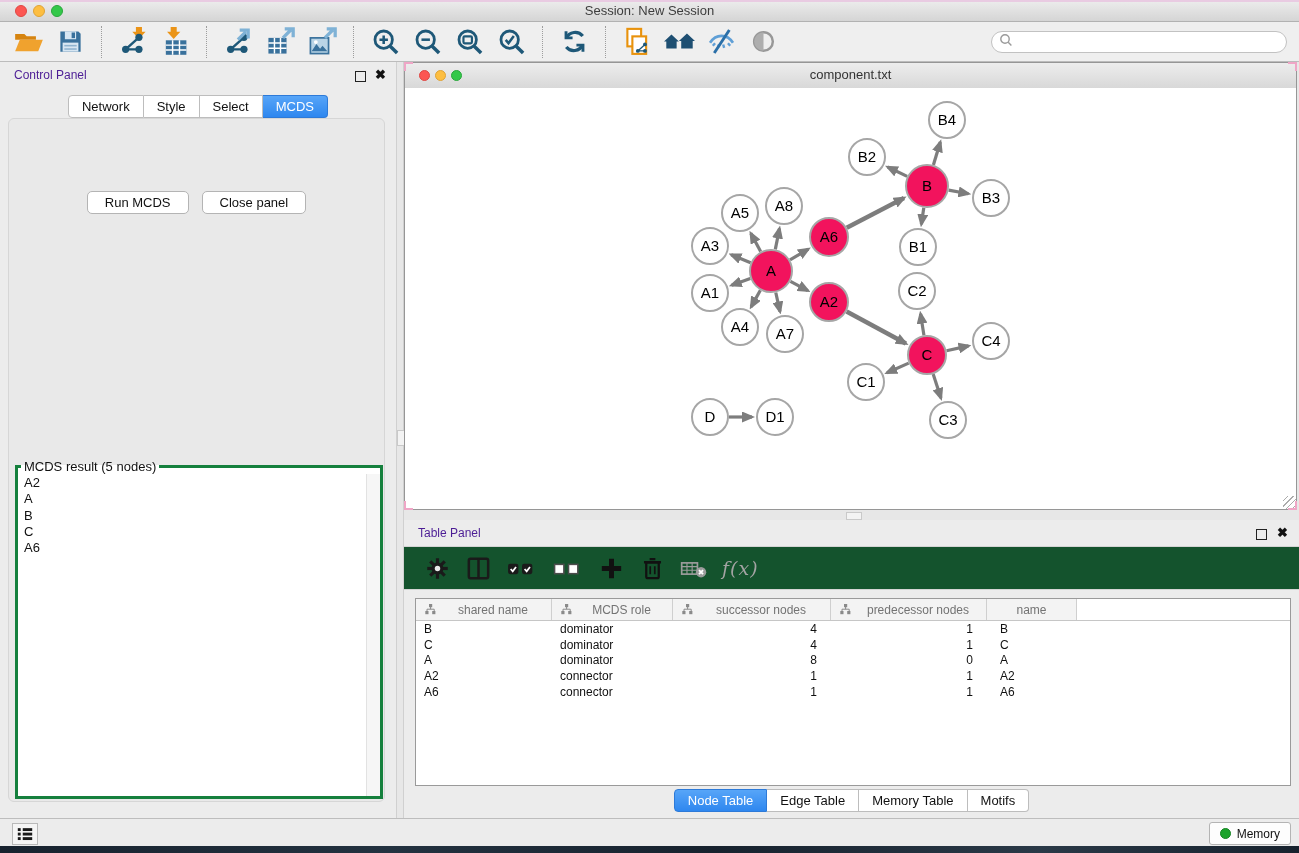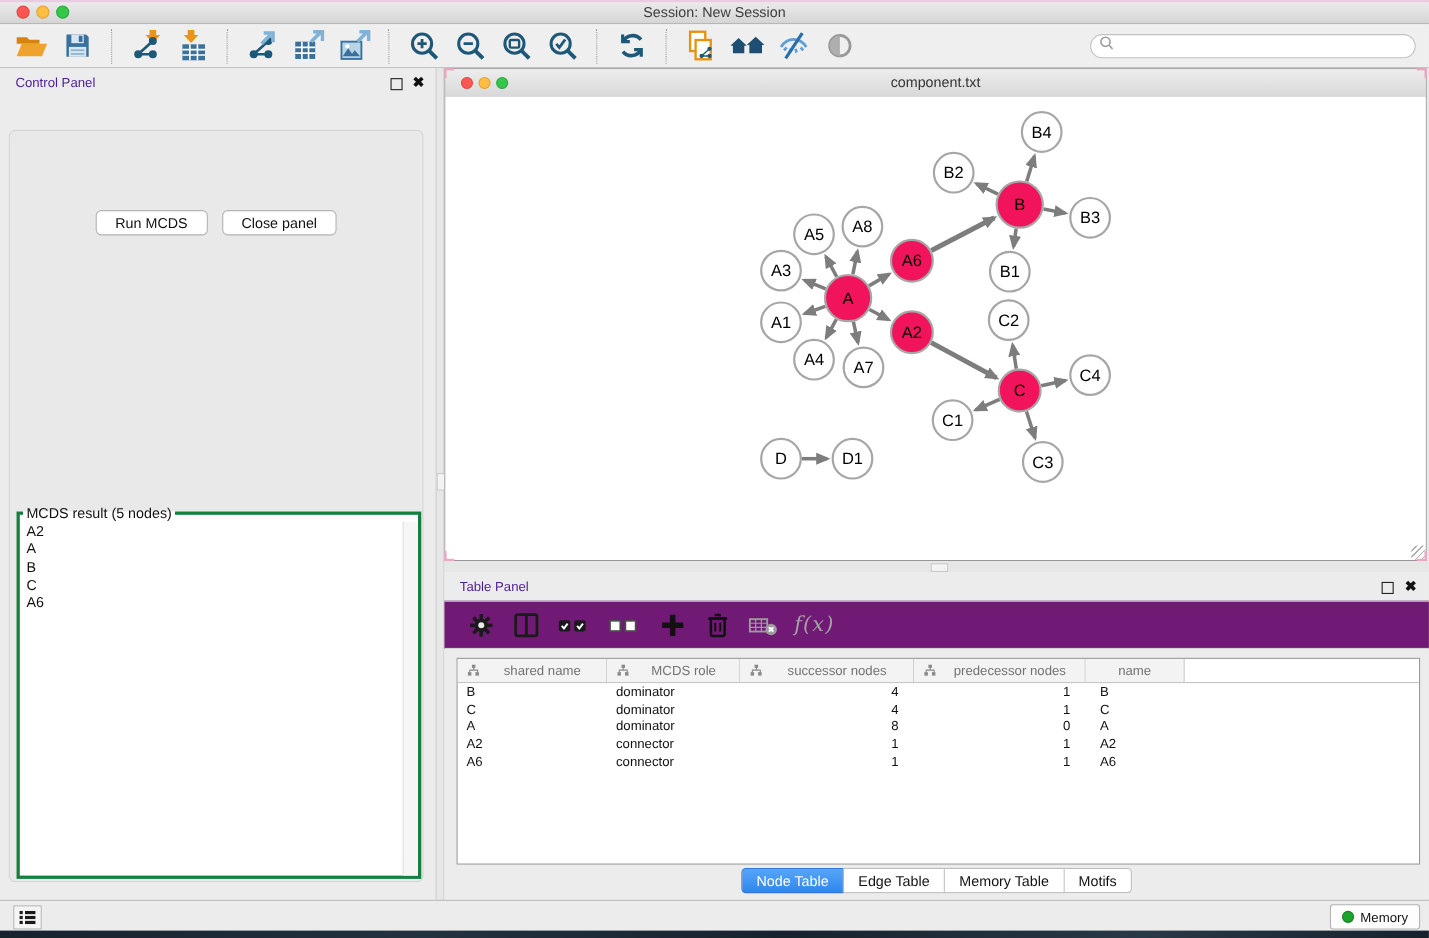--- a/index.html
+++ b/index.html
@@ -76,21 +76,21 @@
   .pc{position:absolute;width:7px;height:7px;z-index:5}
   .pc-tl{left:-1px;top:-1px;border-left:2px solid #efa6c6;border-top:2px solid #efa6c6}
   .pc-tr{right:-1px;top:-1px;border-right:2px solid #efa6c6;border-top:2px solid #efa6c6}
   .pc-bl{left:-1px;bottom:-1px;border-left:2px solid #efa6c6;border-bottom:2px solid #efa6c6}
   .pc-br{right:-1px;bottom:-1px;border-right:2px solid #efa6c6;border-bottom:2px solid #efa6c6}
   .resize-corner{position:absolute;right:0;bottom:0;width:13px;height:13px;
     background:repeating-linear-gradient(135deg,transparent 0 3px,#ababab 3px 4px)}
 
   
   .table-panel{left:404px;top:520px;width:895px;height:298px;background:#ececec}
-  .tp-toolbar{position:absolute;left:0;top:26px;right:0;height:44px;background:#701a75;
+  .tp-toolbar{position:absolute;left:0;top:26px;right:0;height:44px;background:#14532d;
     border-top:1px solid #d4d4d4;border-bottom:1px solid #d4d4d4;box-sizing:border-box;
     display:flex;align-items:center;gap:15px;padding-left:20px}
   .tp-btn{height:30px;min-width:26px;display:flex;align-items:center;justify-content:center}
   .fx{font-family:"DejaVu Serif",serif;font-style:italic;font-size:19px;color:#a3a3a3;letter-spacing:1px}
   .tp-table{position:absolute;left:11px;top:78px;width:876px;height:188px;background:#fff;
     border:1px solid #9a9a9a;box-sizing:border-box;overflow:hidden}
   .thead{display:flex;height:21px;border-bottom:1px solid #c6c6c6}
   .th{box-sizing:border-box;height:21px;background:#f3f3f3;border-right:1px solid #cfcfcf;
     display:flex;align-items:center;font-size:12px;color:#737373;padding:0 3px}
   .th .lbl{flex:1;text-align:center;white-space:nowrap;overflow:hidden}
@@ -262,20 +262,26 @@
     <input class="search-input" placeholder="" style="">
   </div>
 </div>
 
 <div class="abs control-panel">
   <div class="cp-header">
     <span class="panel-title">Control Panel</span>
     <span class="float-btn" style="right:30px"></span>
     <span class="close-btn" style="right:10px">✖</span>
   </div>
+  <div class="cp-tabs" id="cp-tabs">
+      <span class="seg">Network</span>
+      <span class="seg">Style</span>
+      <span class="seg">Select</span>
+      <span class="seg active">MCDS</span>
+    </div>
   <div class="cp-content">
     <div class="btn-row">
       <button class="mac-btn">Run MCDS</button>
       <button class="mac-btn">Close panel</button>
     </div>
     <fieldset class="result-box">
       <legend>MCDS result (5 nodes)</legend>
       <div style="position:relative;height:100%">
         <div class="result-list" id="result-list">
             <div class="result-item">A2</div>

